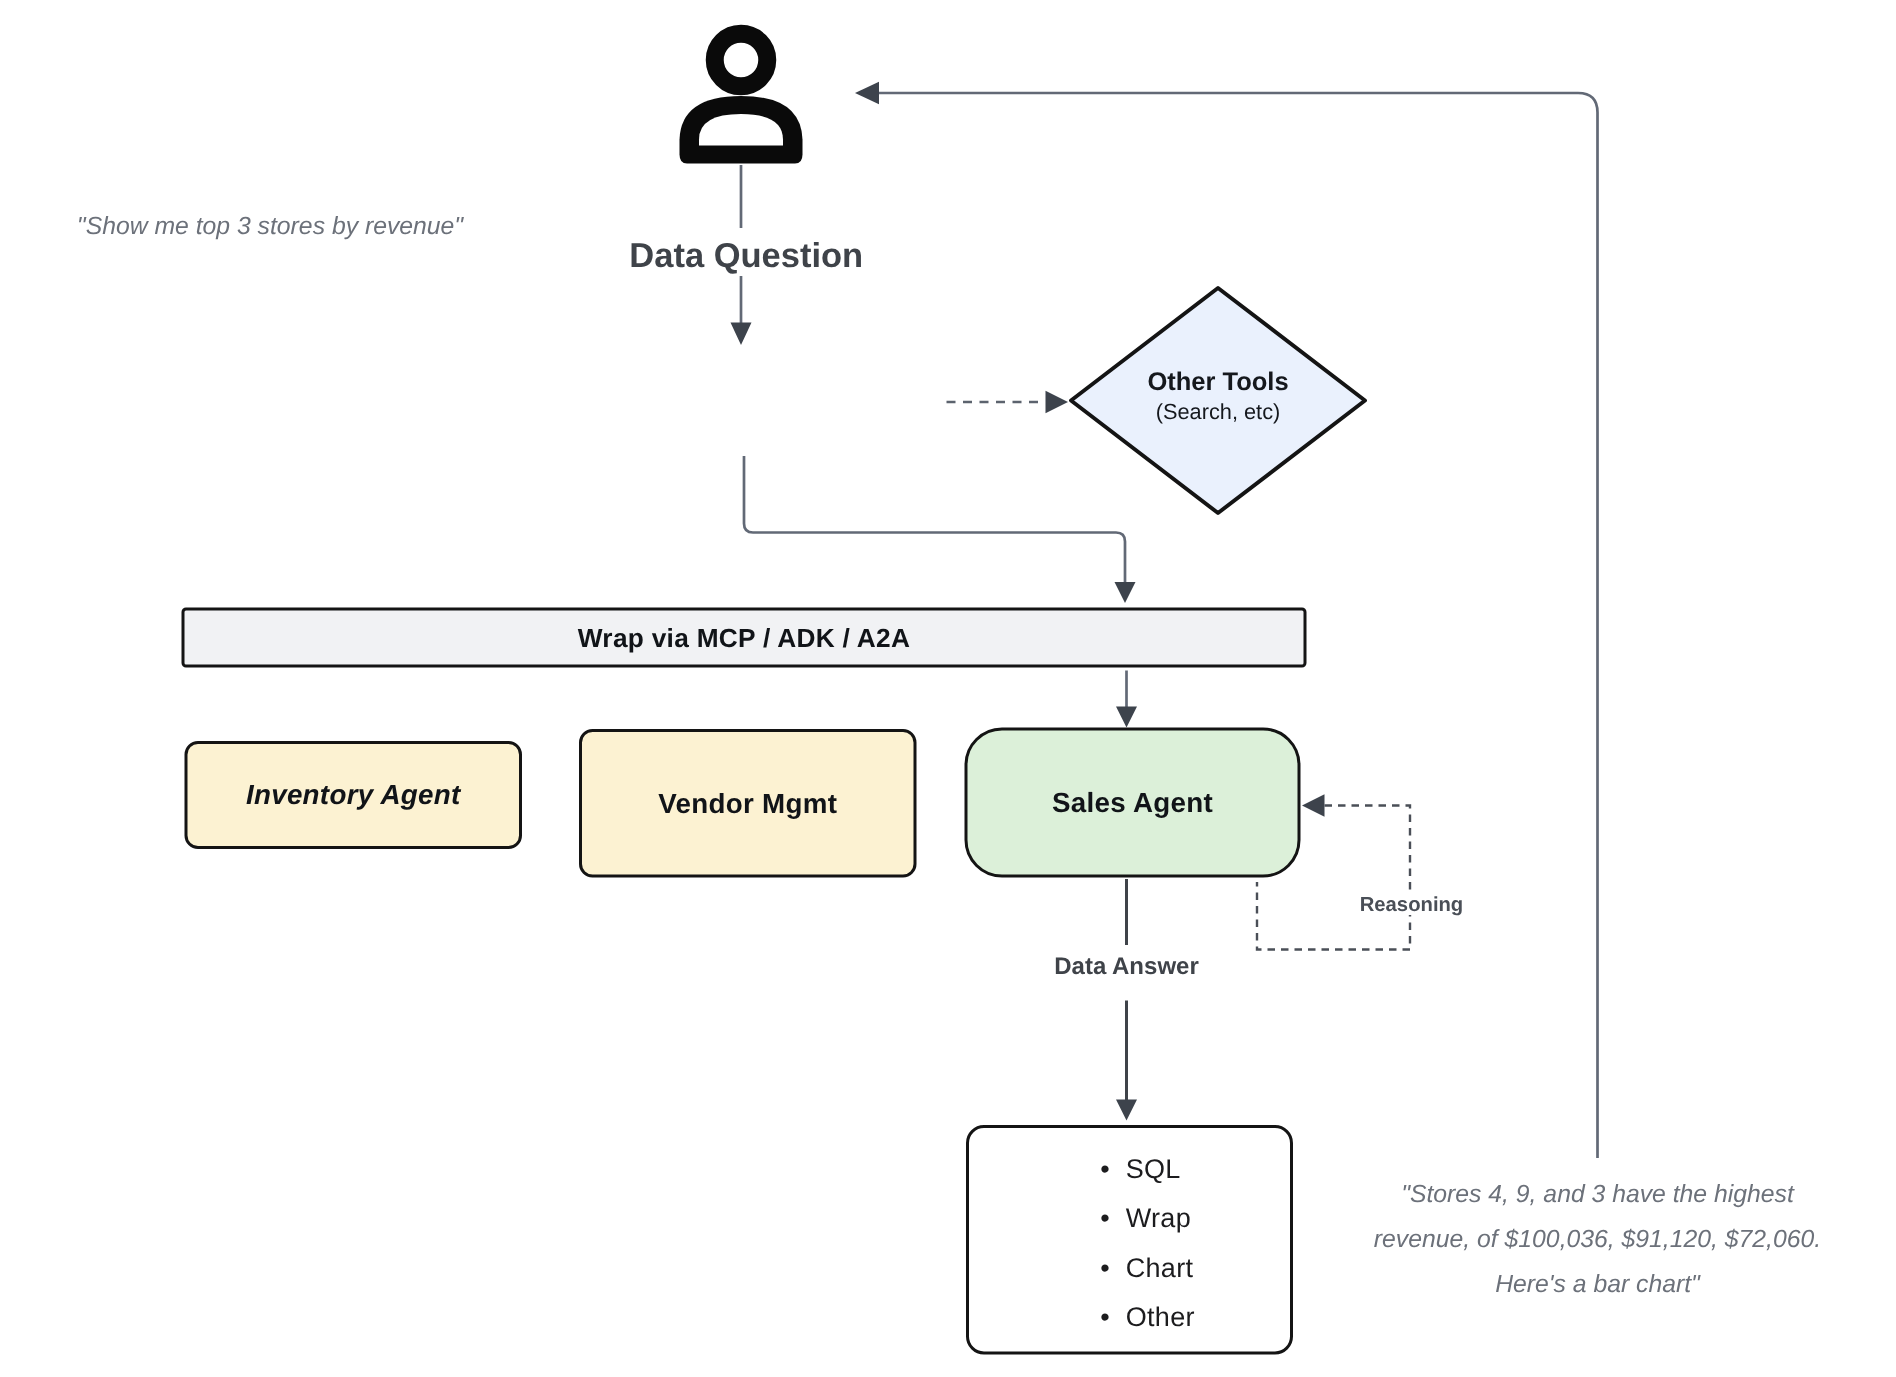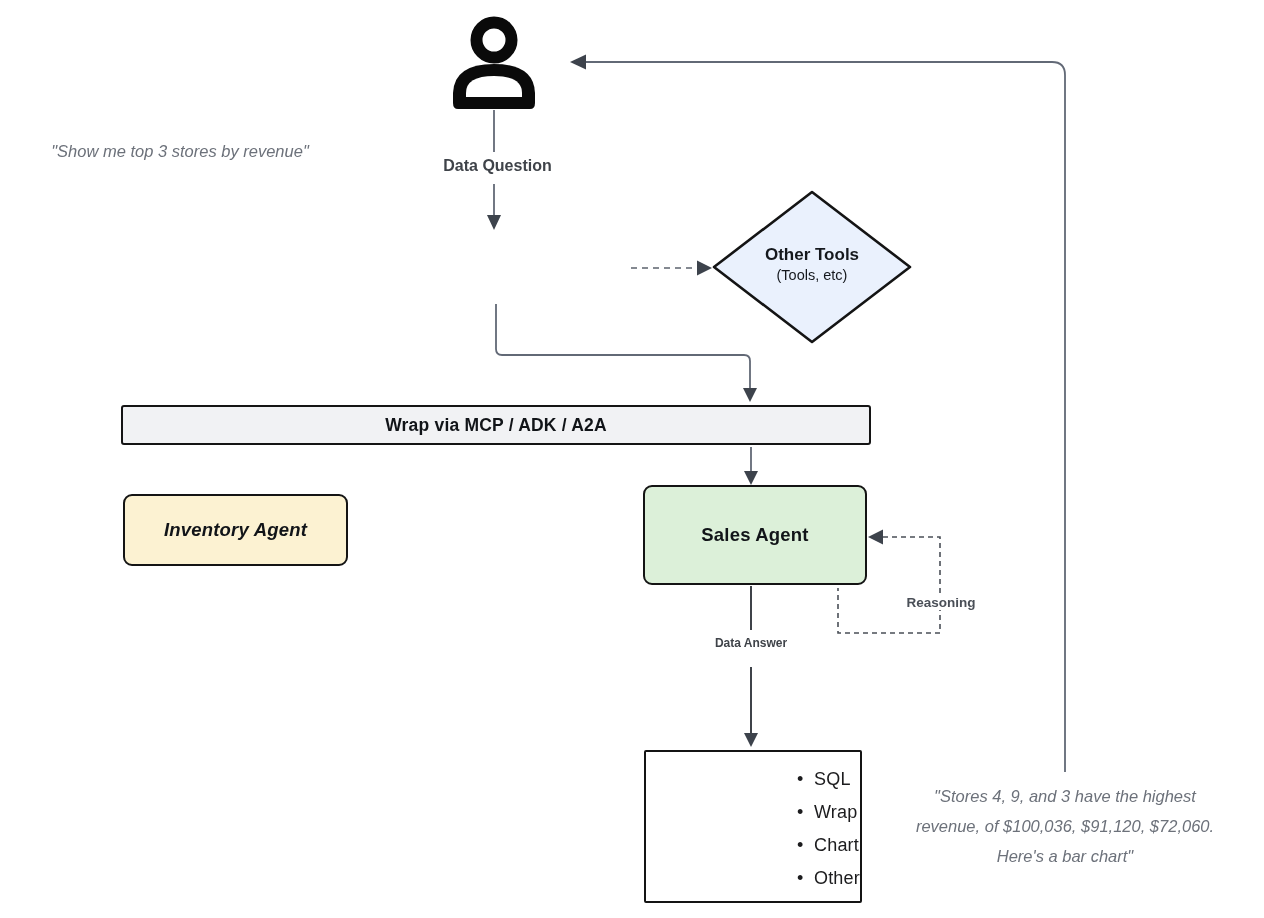--- a/index.html
+++ b/index.html
@@ -33,28 +33,28 @@
     font-size: 18.5px;
     color: #111418;
     letter-spacing: 0.2px;
     z-index: 2;
   }
 
   .node-orchestrator { left: 363px; top: 230px; width: 264px; height: 73px; }
   .node-wrap        { left: 121px; top: 405px; width: 750px; height: 40px; font-size: 17.5px; border-radius: 3px; }
   .node-inventory   { left: 123px; top: 494px; width: 225px; height: 72px; font-style: italic; }
   .node-vendor      { left: 386px; top: 486px; width: 225px; height: 99px; }
-  .node-sales       { left: 643px; top: 485px; width: 224px; height: 100px; }
+  .node-sales       { left: 643px; top: 485px; width: 224px; height: 100px; border-radius: 25px; }
 
   .node-output {
     left: 644px; top: 750px; width: 218px; height: 153px;
     background: #ffffff;
-    border-radius: 2px;
+    border-radius: 12px;
     align-items: flex-start;
-    justify-content: flex-end;
+    justify-content: center;
     font-weight: normal;
   }
   .node-output ul {
     list-style: none;
     margin: 11px 0 0 24px;
   }
   .node-output li {
     font-size: 18px;
     line-height: 33px;
     color: #1c1c1e;
@@ -79,22 +79,22 @@
   .diamond-subtitle { top: 267px; font-size: 14.5px; }
 
   .edge-label {
     position: absolute;
     text-align: center;
     font-weight: bold;
     color: #3f4349;
     background: #ffffff;
     z-index: 3;
   }
-  .label-data-question { left: 400px; top: 157px; width: 195px; font-size: 16px; }
-  .label-data-answer   { left: 675px; top: 636px; width: 152px; font-size: 12px; }
+  .label-data-question { left: 400px; top: 157px; width: 195px; font-size: 23px; }
+  .label-data-answer   { left: 675px; top: 636px; width: 152px; font-size: 16px; }
   .label-reasoning     { left: 893px; top: 595px; width: 96px;  font-size: 13.5px; color: #4a4f57; text-align: center; }
 
   .quote {
     position: absolute;
     font-style: italic;
     color: #6c717a;
     text-align: center;
     z-index: 2;
   }
   .quote-left  { left: 5px;  top: 142px; width: 350px; font-size: 16.5px; }
@@ -166,30 +166,33 @@
     <div>revenue, of $100,036, $91,120, $72,060.</div>
     <div>Here's a bar chart"</div>
   </div>
 
   <div class="edge-label label-data-question">Data Question</div>
   <div class="edge-label label-data-answer">Data Answer</div>
   <div class="edge-label label-reasoning">Reasoning</div>
 
 
   <div class="diamond-label diamond-title">Other Tools</div>
-  <div class="diamond-label diamond-subtitle">(Tools, etc)</div>
+  <div class="diamond-label diamond-subtitle">(Search, etc)</div>
 
   <div class="node node-wrap" style="background-color: rgb(241, 242, 244);">
     <span>Wrap via MCP / ADK / A2A</span>
   </div>
 
   <div class="node node-inventory" style="background-color: rgb(252, 242, 210);">
     <span>Inventory Agent</span>
   </div>
 
+  <div class="node node-vendor" style="background-color: rgb(252, 242, 210);">
+    <span>Vendor Mgmt</span>
+  </div>
 
   <div class="node node-sales" style="background-color: rgb(220, 240, 217);">
     <span>Sales Agent</span>
   </div>
 
   <div class="node node-output">
     <ul>
       <li><span>SQL</span></li>
       <li><span>Wrap</span></li>
       <li><span>Chart</span></li>

